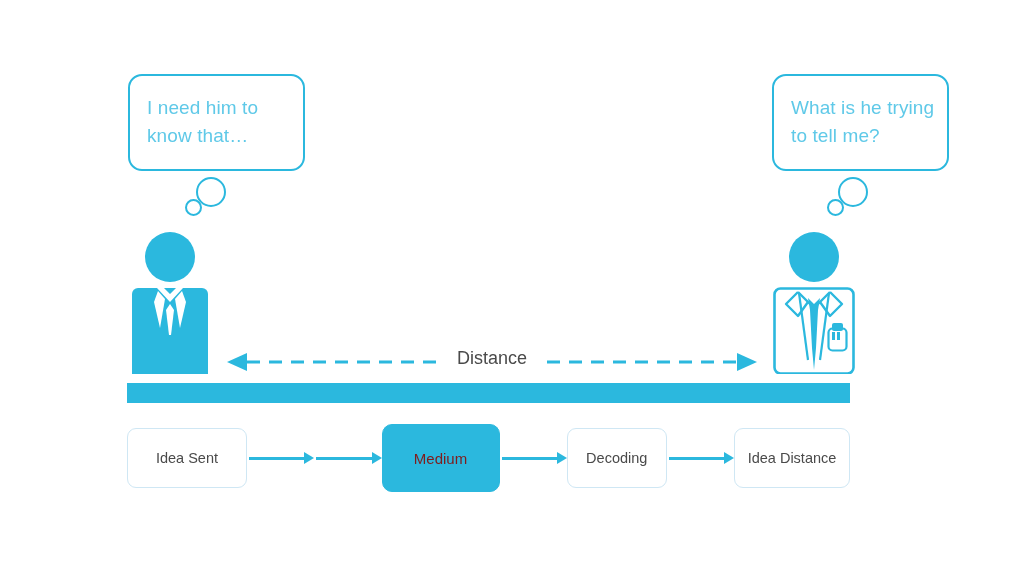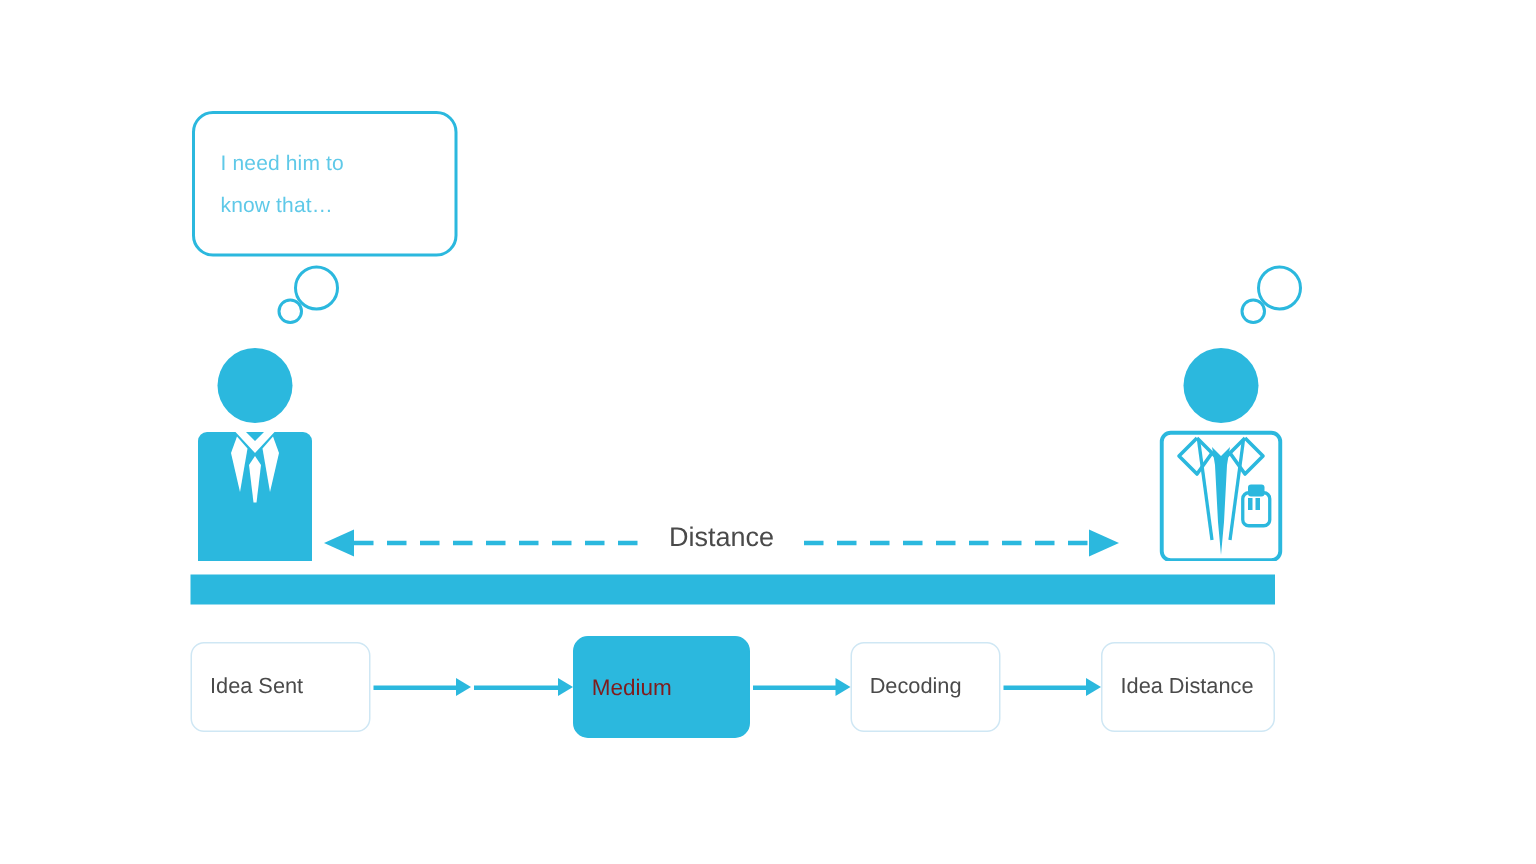--- a/index.html
+++ b/index.html
@@ -26,21 +26,21 @@
     background: #ffffff;
     border: 2.5px solid #2BB8DE;
     border-radius: 14px;
   }
   .thought-bubble .bubble-text {
     position: absolute;
     left: 17px;
     top: 18px;
     right: 10px;
     color: #5FC9E8;
-    font-size: 14px;
+    font-size: 19px;
     line-height: 28px;
     letter-spacing: .1px;
     white-space: pre-line;
   }
   #bubble-left  { left: 128px; top: 74px; width: 177px; height: 97px; }
   #bubble-right { left: 772px; top: 74px; width: 177px; height: 97px; }
 
   .bubble-dot {
     position: absolute;
     box-sizing: border-box;
@@ -56,21 +56,21 @@
   #dot-right-small { left: 827px; top: 199px; }
 
   
   .person { position: absolute; }
   #person-left  { left: 124px; top: 232px; width: 92px; height: 142px; }
   #person-right { left: 768px; top: 232px; width: 92px; height: 142px; }
 
   
   #distance-row {
     position: absolute;
-    left: 208px;
+    left: 219px;
     top: 344px;
     width: 546px;
     height: 36px;
     text-decoration: underline;
   }
   #distance-label {
     position: absolute;
     left: 0;
     right: 0;
     top: 4px;
@@ -99,25 +99,26 @@
     display: flex;
     align-items: center;
   }
   .proc-box {
     box-sizing: border-box;
     height: 60px;
     flex: 0 0 auto;
     border-radius: 9px;
     display: flex;
     align-items: center;
+    justify-content: center;
     font-size: 14.5px;
     background: #ffffff;
     border: 1.6px solid #CFE7F4;
     color: #4A4A4A;
-    padding: 0 12px;
+    padding: 0 2px;
   }
   .proc-box.is-highlight {
     background: #2BB8DE;
     border-color: #2BB8DE;
     color: #7f1d1d;
     height: 68px;
     border-radius: 10px;
     font-size: 15px;
   }
   .proc-arrow {
@@ -159,20 +160,24 @@
 
 <div id="stage">
 
   <div id="bubble-left" class="thought-bubble">
     <div class="bubble-text">I need him to
 know that…</div>
   </div>
   <div id="dot-left-big" class="bubble-dot dot-big"></div>
   <div id="dot-left-small" class="bubble-dot dot-small"></div>
 
+  <div id="bubble-right" class="thought-bubble">
+    <div class="bubble-text">What is he trying
+to tell me?</div>
+  </div>
   <div id="dot-right-big" class="bubble-dot dot-big"></div>
   <div id="dot-right-small" class="bubble-dot dot-small"></div>
 
   <div id="person-left" class="person">
     <svg width="92" height="142" viewBox="0 0 92 142" xmlns="http://www.w3.org/2000/svg">
       <circle cx="46" cy="25" r="25" fill="#2BB8DE"></circle>
       <path d="M8 62 a6 6 0 0 1 6 -6 h64 a6 6 0 0 1 6 6 v80 h-76 z" fill="#2BB8DE"></path>
       <path d="M33 56 L46 70 L59 56 L52 56 L46 62 L40 56 Z" fill="#ffffff"></path>
       <path d="M34 59 L41 67 L36 96 L30 70 Z" fill="#ffffff"></path>
       <path d="M58 59 L51 67 L56 96 L62 70 Z" fill="#ffffff"></path>

